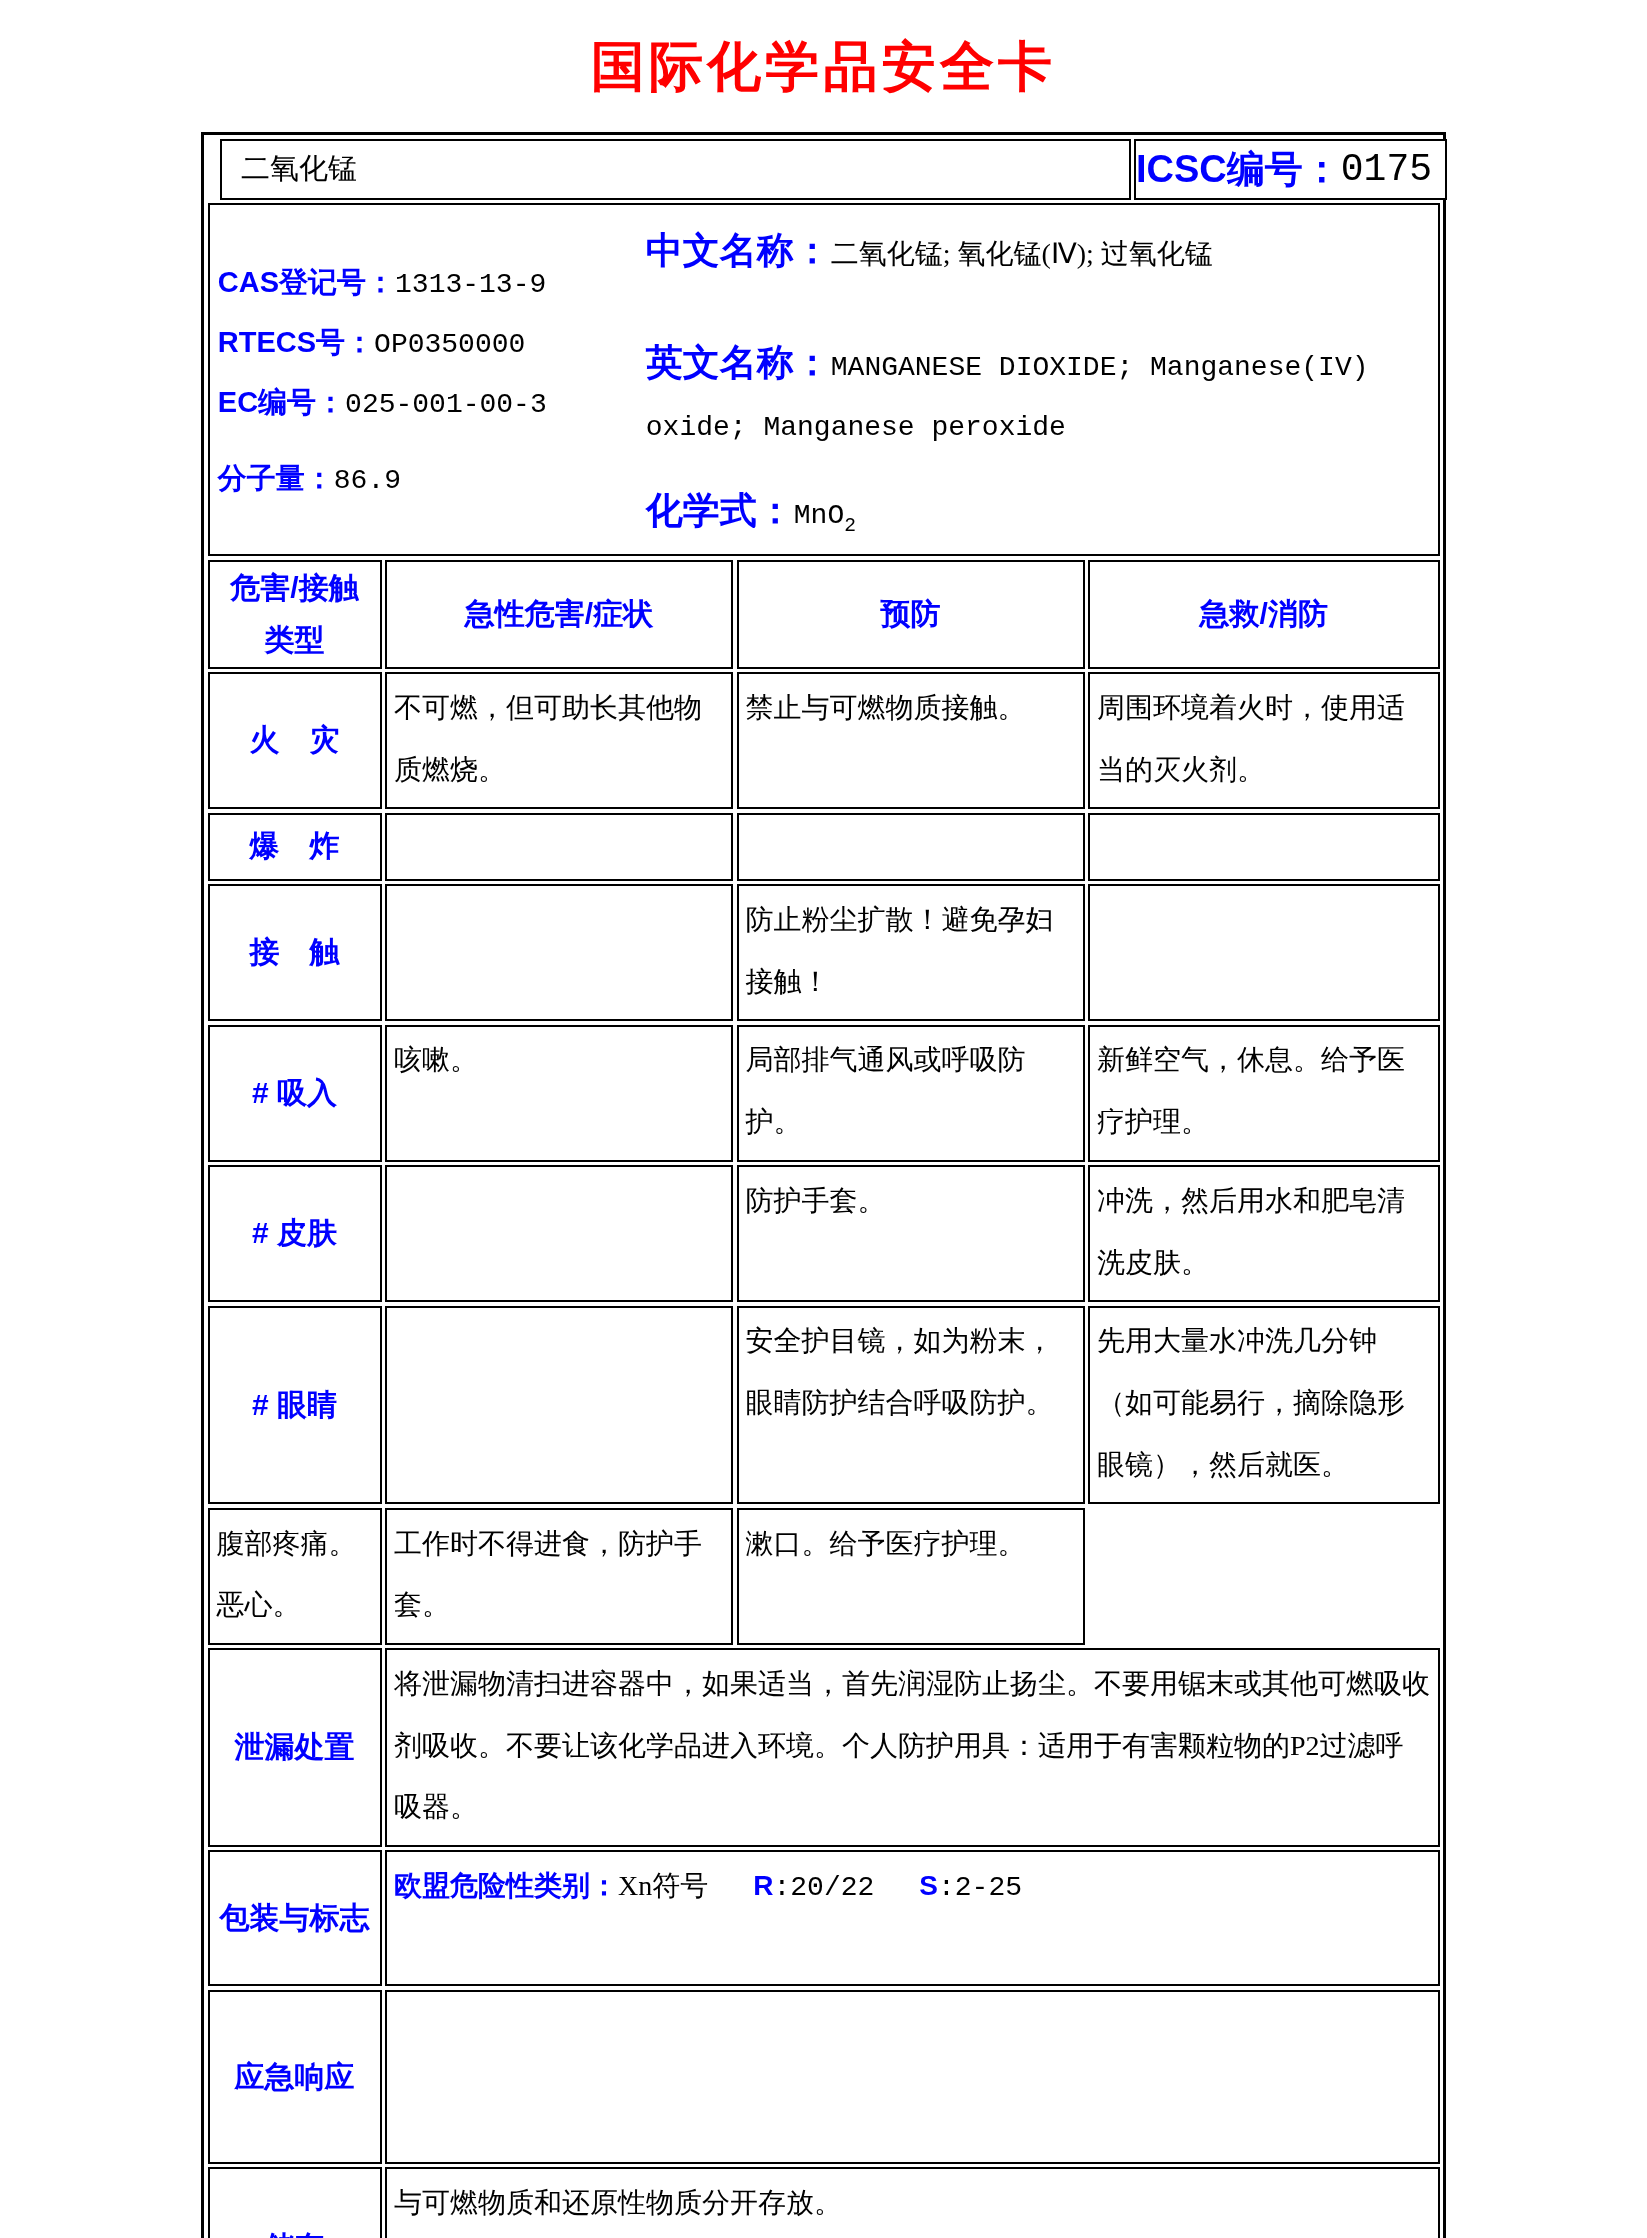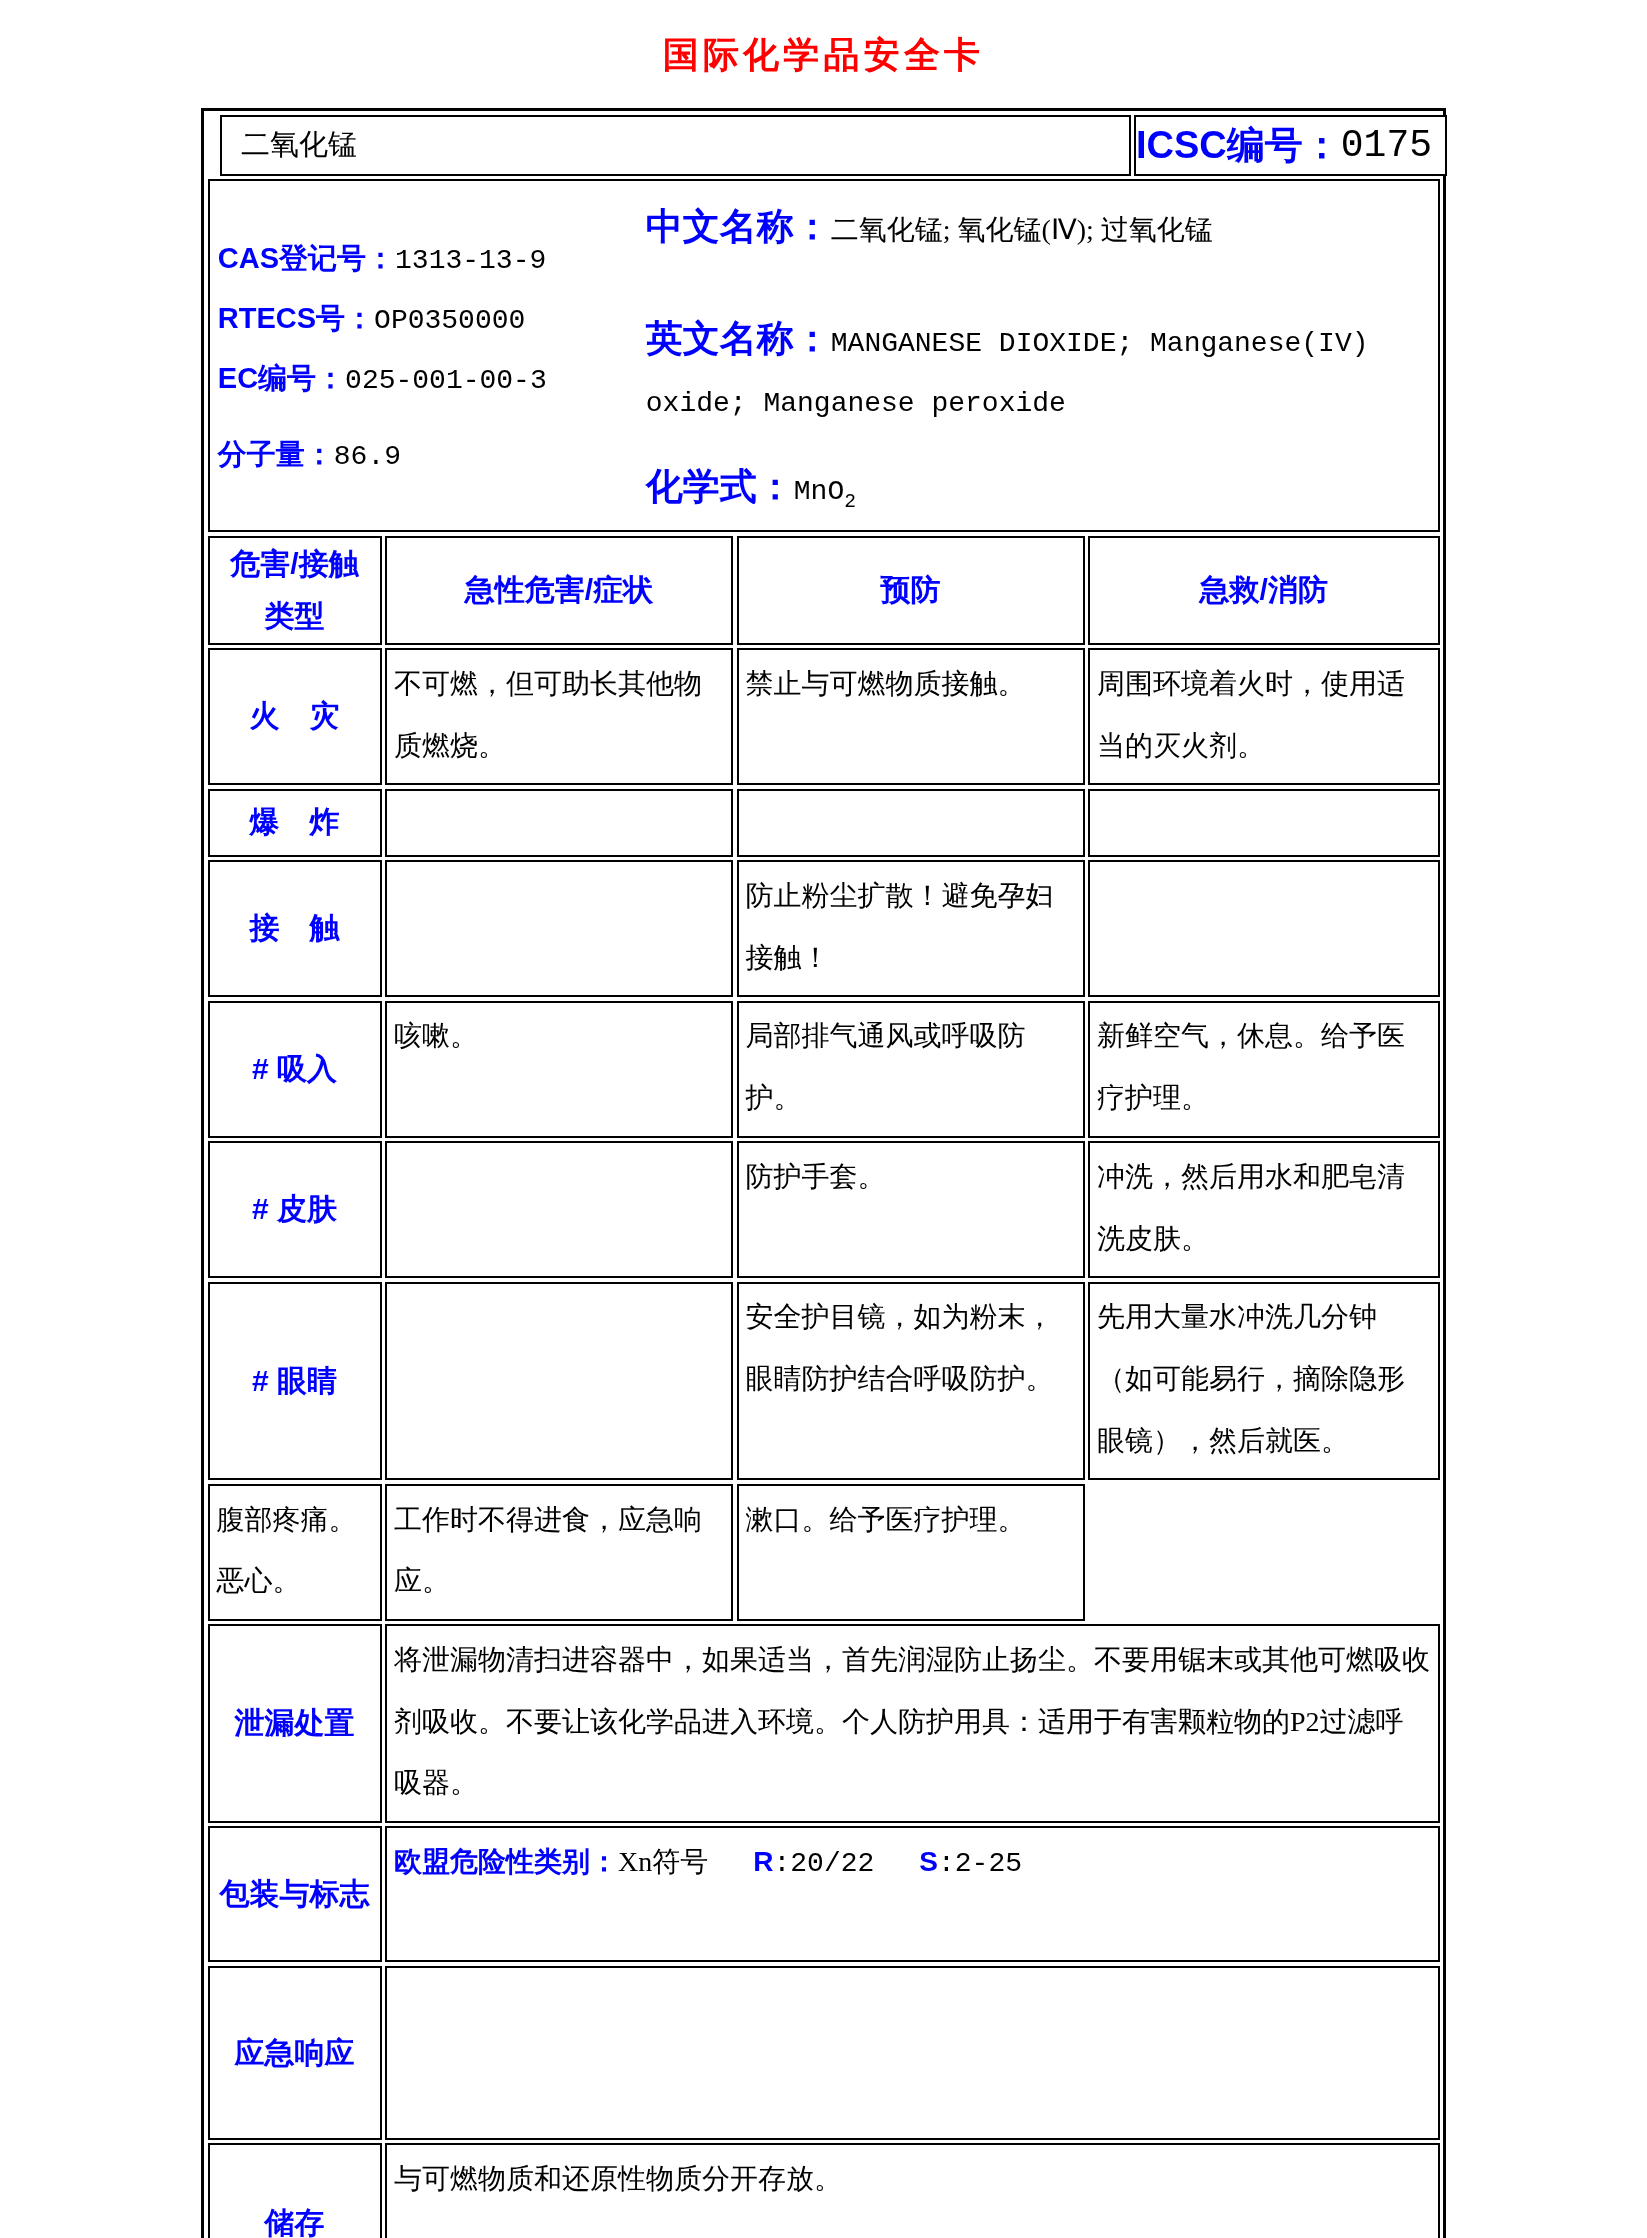--- a/index.html
+++ b/index.html
@@ -8,21 +8,21 @@
     width: 1647px;
     min-height: 2239px;
     font-family: "Liberation Serif", serif;
     color: #000000;
   }
   .page-title {
     margin: 31px auto 28px;
     text-align: center;
     font-family: "Liberation Sans", sans-serif;
     font-weight: bold;
-    font-size: 36px;
+    font-size: 54px;
     letter-spacing: 4.2px;
     color: #ff0000;
   }
   
   .tbl {
     width: 1245px;
     margin: 0 auto;
     border: 3.5px solid #000;
     padding: 3.5px;
     display: flex;
@@ -188,21 +188,21 @@
 
   <div class="row row4 h-eyes">
     <div class="cell lblc"># 眼睛</div>
     <div class="cell txt"></div>
     <div class="cell txt">安全护目镜，如为粉末，眼睛防护结合呼吸防护。</div>
     <div class="cell txt">先用大量水冲洗几分钟（如可能易行，摘除隐形眼镜），然后就医。</div>
   </div>
 
   <div class="row row4 h-inge">
     <div class="cell txt">腹部疼痛。恶心。</div>
-    <div class="cell txt">工作时不得进食，应急响应。</div>
+    <div class="cell txt">工作时不得进食，防护手套。</div>
     <div class="cell txt">漱口。给予医疗护理。</div>
   </div>
 
   <div class="row row2 h-spil">
     <div class="cell lblc">泄漏处置</div>
     <div class="cell txt">将泄漏物清扫进容器中，如果适当，首先润湿防止扬尘。不要用锯末或其他可燃吸收剂吸收。不要让该化学品进入环境。个人防护用具：适用于有害颗粒物的P2过滤呼吸器。</div>
   </div>
 
   <div class="row row2 h-pack">
     <div class="cell lblc">包装与标志</div>

